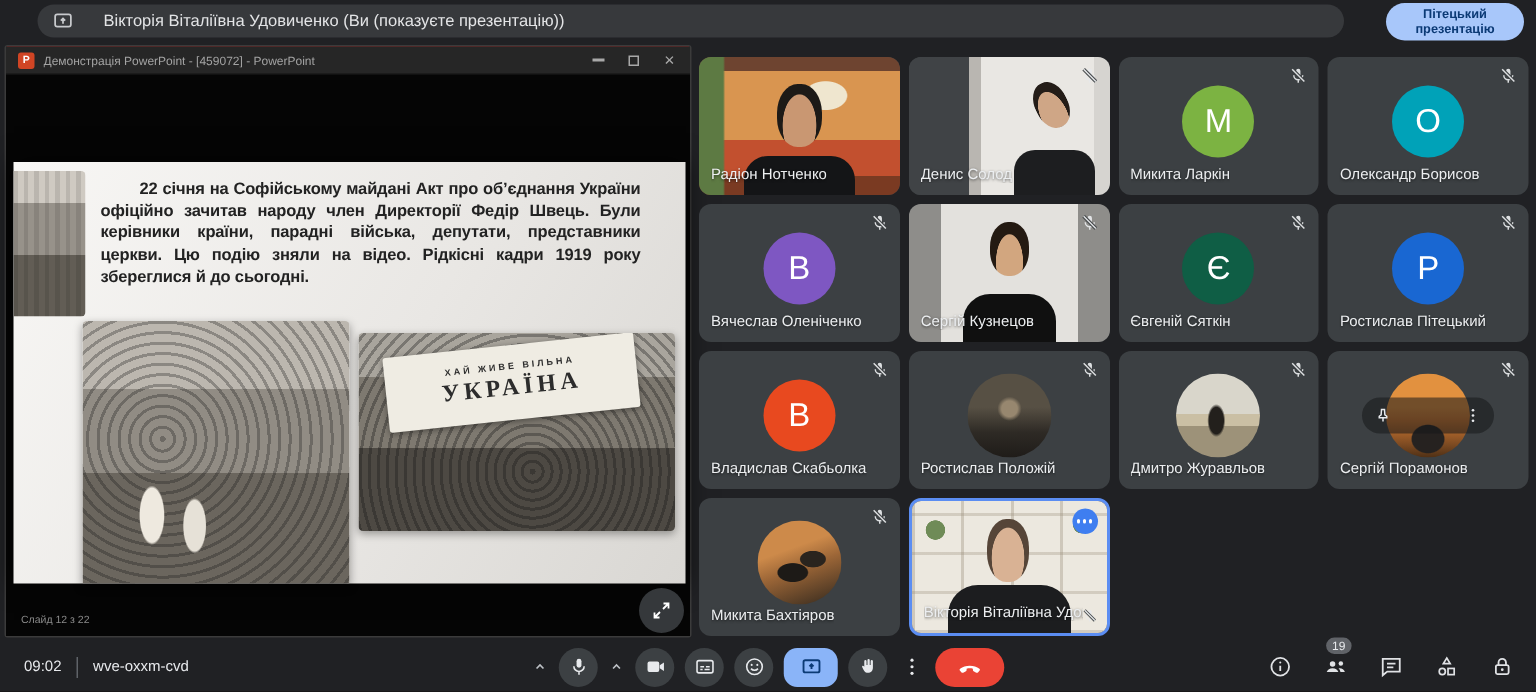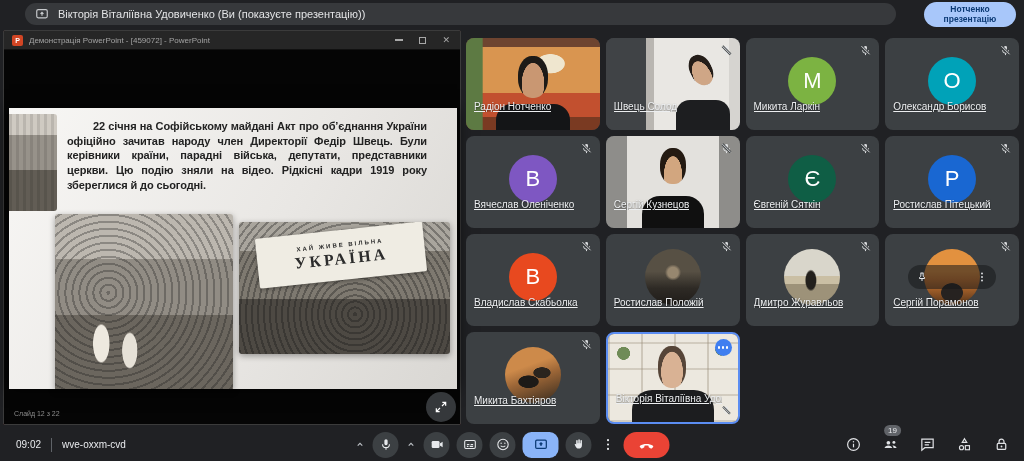--- a/index.html
+++ b/index.html
@@ -3,21 +3,21 @@
 <meta charset="utf-8">
 <style>
   html,body{margin:0;padding:0;background:#101113;}
   *{box-sizing:border-box;}
   .stage{position:relative;width:1024px;height:461px;background:#202124;overflow:hidden;
          font-family:"Liberation Sans",sans-serif;color:#e8eaed;}
 
   
   .topbar{position:absolute;left:0;top:0;right:0;height:28px;}
   .topbar-strip{position:absolute;left:25px;top:3px;right:128px;height:22px;border-radius:11px;
-    background:#37393c;display:flex;align-items:center;padding:0 10px;gap:9px;}
+    background:#37393c;display:flex;align-items:center;padding:0 10px;gap:20px;}
   .topbar-strip .lbl{font-size:11px;color:#e3e4e6;white-space:nowrap;overflow:hidden;}
   .icon-present-small{width:14px;height:14px;flex:0 0 auto;}
   .stop-btn{position:absolute;right:8px;top:2px;width:92px;height:25px;border-radius:13px;
     background:#a8c7fa;color:#0b3a75;font-size:8.5px;line-height:1.15;font-weight:700;
     display:flex;align-items:center;justify-content:center;text-align:center;border:none;cursor:pointer;padding:0 6px;}
 
   
   .ppt{position:absolute;left:3px;top:30px;width:458px;height:395px;background:#b91c1c;
        border:1px solid #3b3b3b;border-radius:2px;}
   .ppt-titlebar{position:absolute;left:0;top:0;right:0;height:19px;background:#262626;
@@ -58,22 +58,22 @@
   .banner .b2{font-family:"Liberation Serif",serif;font-size:16px;font-weight:700;letter-spacing:3px;}
   .slide-counter{position:absolute;left:10px;bottom:7px;font-size:7px;color:#8b8b8b;}
   .expand-btn{position:absolute;right:4px;bottom:2px;width:30px;height:30px;border-radius:50%;
     background:rgba(58,61,64,.92);display:flex;align-items:center;justify-content:center;cursor:pointer;border:none;}
 
   
   .grid{position:absolute;left:466px;top:38px;width:553px;height:386px;display:grid;
     grid-template-columns:repeat(4,1fr);grid-template-rows:repeat(4,1fr);gap:6px;}
   .tile{position:relative;background:#3c4043;border-radius:8px;overflow:hidden;cursor:pointer;}
   .tile.active{border:2px solid #5b8df2;}
-  .tile-name{position:absolute;left:8px;bottom:18px;max-width:calc(100% - 24px);font-size:10px;
-    color:#eceef0;white-space:nowrap;overflow:hidden;text-shadow:0 1px 2px rgba(0,0,0,.6);z-index:5;text-decoration:underline;}
+  .tile-name{position:absolute;left:8px;bottom:8px;max-width:calc(100% - 24px);font-size:10px;
+    color:#eceef0;white-space:nowrap;overflow:hidden;text-shadow:0 1px 2px rgba(0,0,0,.6);z-index:5;}
   .mute{position:absolute;top:6px;right:7px;width:13px;height:13px;z-index:5;color:#e6e8ea;opacity:.95;}
   .tile.active .mute{top:auto;bottom:6px;right:6px;width:11px;height:11px;}
   .tile .scene,.tile .avatar,.tile .photo-avatar{display:none;}
   .k-video .scene{display:block;}
   .k-letter .avatar{display:flex;}
   .k-photo .photo-avatar{display:block;}
 
   .avatar{position:absolute;left:50%;top:calc(50% - 3px);transform:translate(-50%,-50%);
     width:48px;height:48px;border-radius:50%;align-items:center;justify-content:center;
     font-size:22px;color:#fff;font-weight:400;}
@@ -169,21 +169,21 @@
 <div class="stage">
 
   <div class="topbar">
     <div class="topbar-strip">
       <svg class="icon-present-small" viewBox="0 0 24 24" fill="none" stroke="#c8cacd" stroke-width="2">
           <rect x="3" y="4.5" width="18" height="14" rx="2.5"></rect>
           <path d="M12 15v-5M9.5 11.7 12 9.2l2.5 2.5"></path>
         </svg>
       <span class="lbl">Вікторія Віталіївна Удовиченко (Ви (показуєте презентацію))</span>
     </div>
-    <button class="stop-btn">Нотченко презентацію</button>
+    <button class="stop-btn">Пітецький презентацію</button>
   </div>
 
   <div class="ppt">
     <div class="ppt-titlebar">
       <span class="ppt-ico">P</span>
       <span class="ppt-title">Демонстрація PowerPoint - [459072] - PowerPoint</span>
       <span class="win-ctls">
         <span class="wc-min"></span>
         <span class="wc-max"></span>
         <span class="wc-close">✕</span>
@@ -218,21 +218,21 @@
     </div>
       <div class="tile k-video">
       <div class="scene s-denys"></div>
 
       <svg class="mute" viewBox="0 0 24 24" fill="none" stroke="currentColor" stroke-width="1.8">
         <rect x="9.3" y="3.5" width="5.4" height="9.5" rx="2.7" fill="currentColor" stroke="none"></rect>
         <path d="M6.5 11.5a5.5 5.5 0 0 0 11 0M12 17.2v3.3"></path>
         <line x1="4.5" y1="4" x2="19.5" y2="19" stroke="#3c4043" stroke-width="4.5"></line>
         <line x1="4.5" y1="4" x2="19.5" y2="19"></line>
       </svg>
-      <div class="tile-name">Швець Солод</div>
+      <div class="tile-name">Денис Солод</div>
     </div>
       <div class="tile k-letter">
 
       <div class="avatar" style="background: rgb(124, 179, 66);">
           <span class="letter">М</span>
         </div>
 
       <svg class="mute" viewBox="0 0 24 24" fill="none" stroke="currentColor" stroke-width="1.8">
         <rect x="9.3" y="3.5" width="5.4" height="9.5" rx="2.7" fill="currentColor" stroke="none"></rect>
         <path d="M6.5 11.5a5.5 5.5 0 0 0 11 0M12 17.2v3.3"></path>

